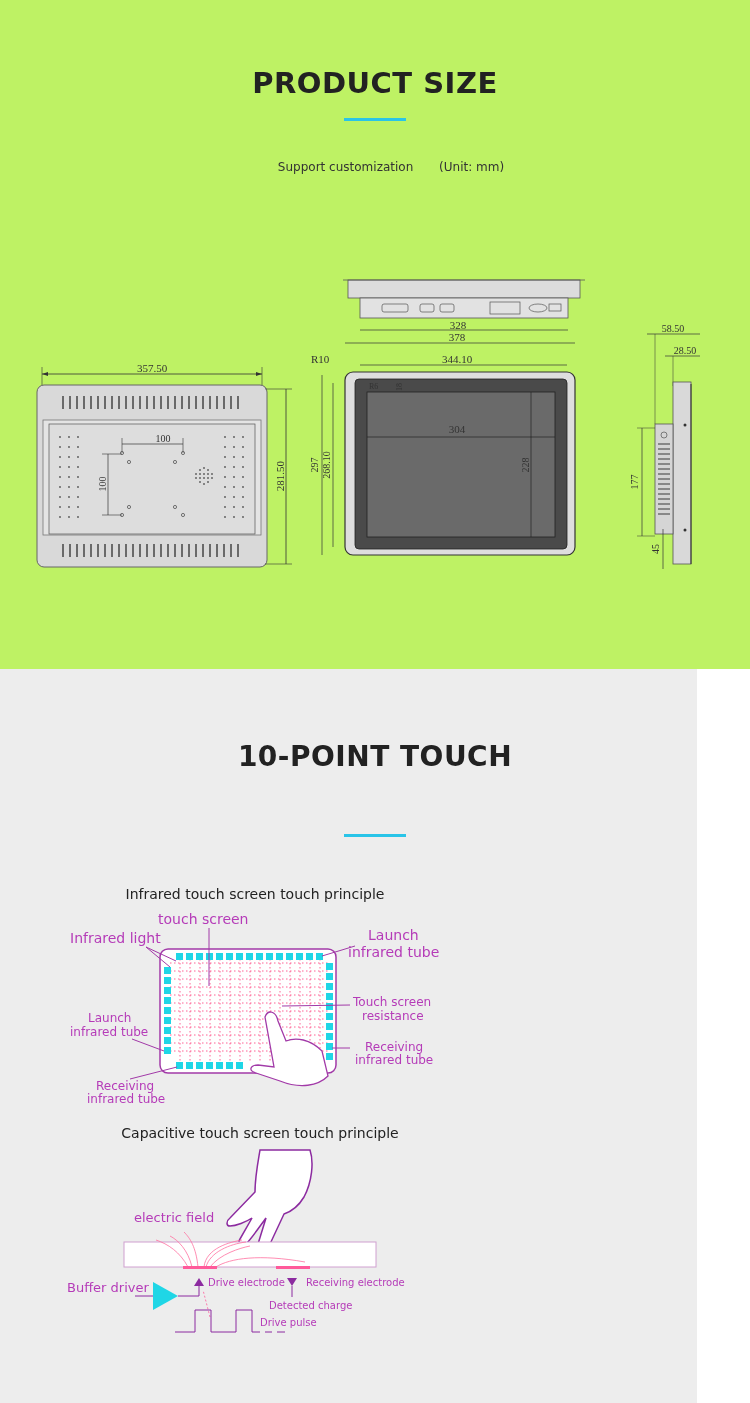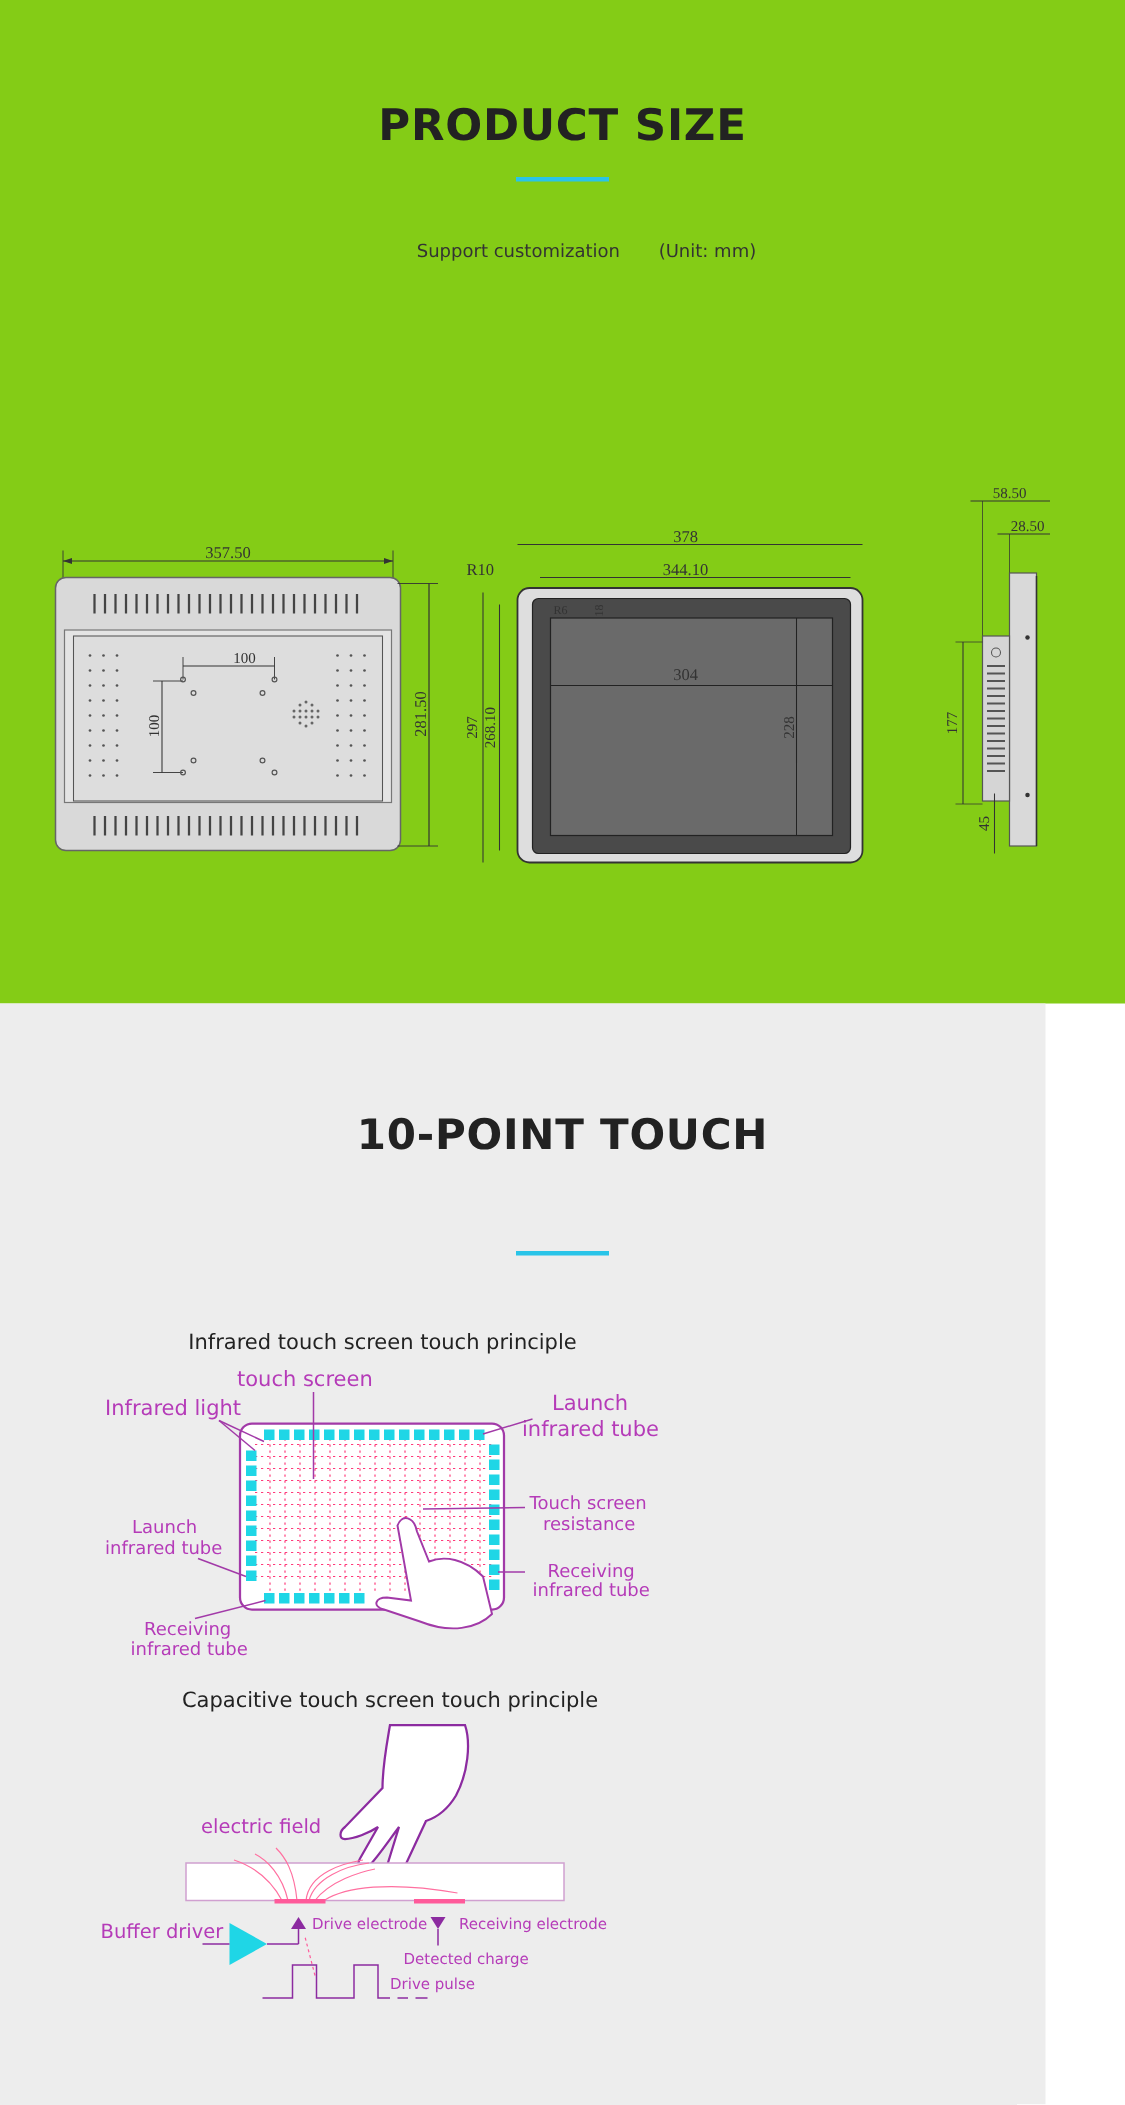--- a/index.html
+++ b/index.html
@@ -1,19 +1,19 @@
 <!DOCTYPE html>
 <html><head>
 <meta charset="utf-8">
 <style>
   * { margin: 0; padding: 0; box-sizing: border-box; }
   html, body { width: 750px; background: #fff; }
   body { font-family: "Liberation Sans", "DejaVu Sans", sans-serif; color: #222; }
 
-  .section-top { position: relative; width: 750px; height: 669px; background: #84cc16; }
+  .section-top { position: relative; width: 750px; height: 669px; background: #bef264; }
   .section-bottom { position: relative; width: 697px; height: 734px; background: #ededed; }
 
   .title {
     position: absolute; left: 0; width: 750px; text-align: center;
     font-family: "DejaVu Sans", sans-serif; font-weight: bold; color: #222;
     letter-spacing: 0.5px;
   }
   .title-1 { top: 66px; font-size: 29px; }
   .title-2 { top: 738px; font-size: 28px; line-height: 37px; }
   .accent-bar { position: absolute; height: 3px; width: 62px; left: 344px; background: #29c4e8; }
@@ -207,22 +207,37 @@
           <circle cx="178" cy="130" r="1"></circle>
       </g>
 
       <line x1="256" y1="37" x2="256" y2="212" stroke="#333" stroke-width="0.8"></line>
       <line x1="235" y1="37" x2="262" y2="37" stroke="#333" stroke-width="0.6"></line>
       <line x1="235" y1="212" x2="262" y2="212" stroke="#333" stroke-width="0.6"></line>
       <text x="0" y="0" font-size="11" text-anchor="middle" transform="translate(254,124) rotate(-90)">281.50</text>
     </svg>
   </div>
 
-
-  <div class="drawing" style="left:305px;top:345px;width:285px;height:235px">
+  <div class="drawing" style="left:340px;top:272px;width:250px;height:65px">
+    <svg width="250" height="65" viewBox="0 0 250 65">
+      <rect x="8" y="8" width="232" height="18" fill="#dcdcdc" stroke="#555" stroke-width="0.8"></rect>
+      <line x1="3" y1="8" x2="245" y2="8" stroke="#555" stroke-width="0.8"></line>
+      <rect x="20" y="26" width="208" height="20" fill="#e2e2e2" stroke="#555" stroke-width="0.8"></rect>
+      <rect x="42" y="32" width="26" height="8" rx="2" fill="none" stroke="#555" stroke-width="0.7"></rect>
+      <rect x="80" y="32" width="14" height="8" rx="2" fill="none" stroke="#555" stroke-width="0.7"></rect>
+      <rect x="100" y="32" width="14" height="8" rx="2" fill="none" stroke="#555" stroke-width="0.7"></rect>
+      <rect x="150" y="30" width="30" height="12" fill="none" stroke="#555" stroke-width="0.7"></rect>
+      <ellipse cx="198" cy="36" rx="9" ry="4" fill="none" stroke="#555" stroke-width="0.7"></ellipse>
+      <rect x="209" y="32" width="12" height="7" fill="none" stroke="#555" stroke-width="0.7"></rect>
+      <line x1="20" y1="58" x2="228" y2="58" stroke="#333" stroke-width="0.7"></line>
+      <text x="118" y="57" font-size="11" text-anchor="middle">328</text>
+    </svg>
+  </div>
+
+  <div class="drawing" style="left:305px;top:325px;width:285px;height:235px">
     <svg width="285" height="235" viewBox="0 0 285 235">
       <line x1="40" y1="18" x2="270" y2="18" stroke="#333" stroke-width="0.7"></line>
       <text x="152" y="16" font-size="11" text-anchor="middle">378</text>
       <line x1="55" y1="40" x2="262" y2="40" stroke="#333" stroke-width="0.7"></line>
       <text x="152" y="38" font-size="11" text-anchor="middle">344.10</text>
       <text x="6" y="38" font-size="11">R10</text>
       <rect x="40" y="47" width="230" height="183" rx="8" fill="#dedede" stroke="#333" stroke-width="1.2"></rect>
       <rect x="50" y="54" width="212" height="170" rx="4" fill="#4a4a4a" stroke="#222" stroke-width="0.8"></rect>
       <rect x="62" y="67" width="188" height="145" fill="#6a6a6a" stroke="#222" stroke-width="0.8"></rect>
       <text x="64" y="64" font-size="8" fill="#ddd">R6</text>

